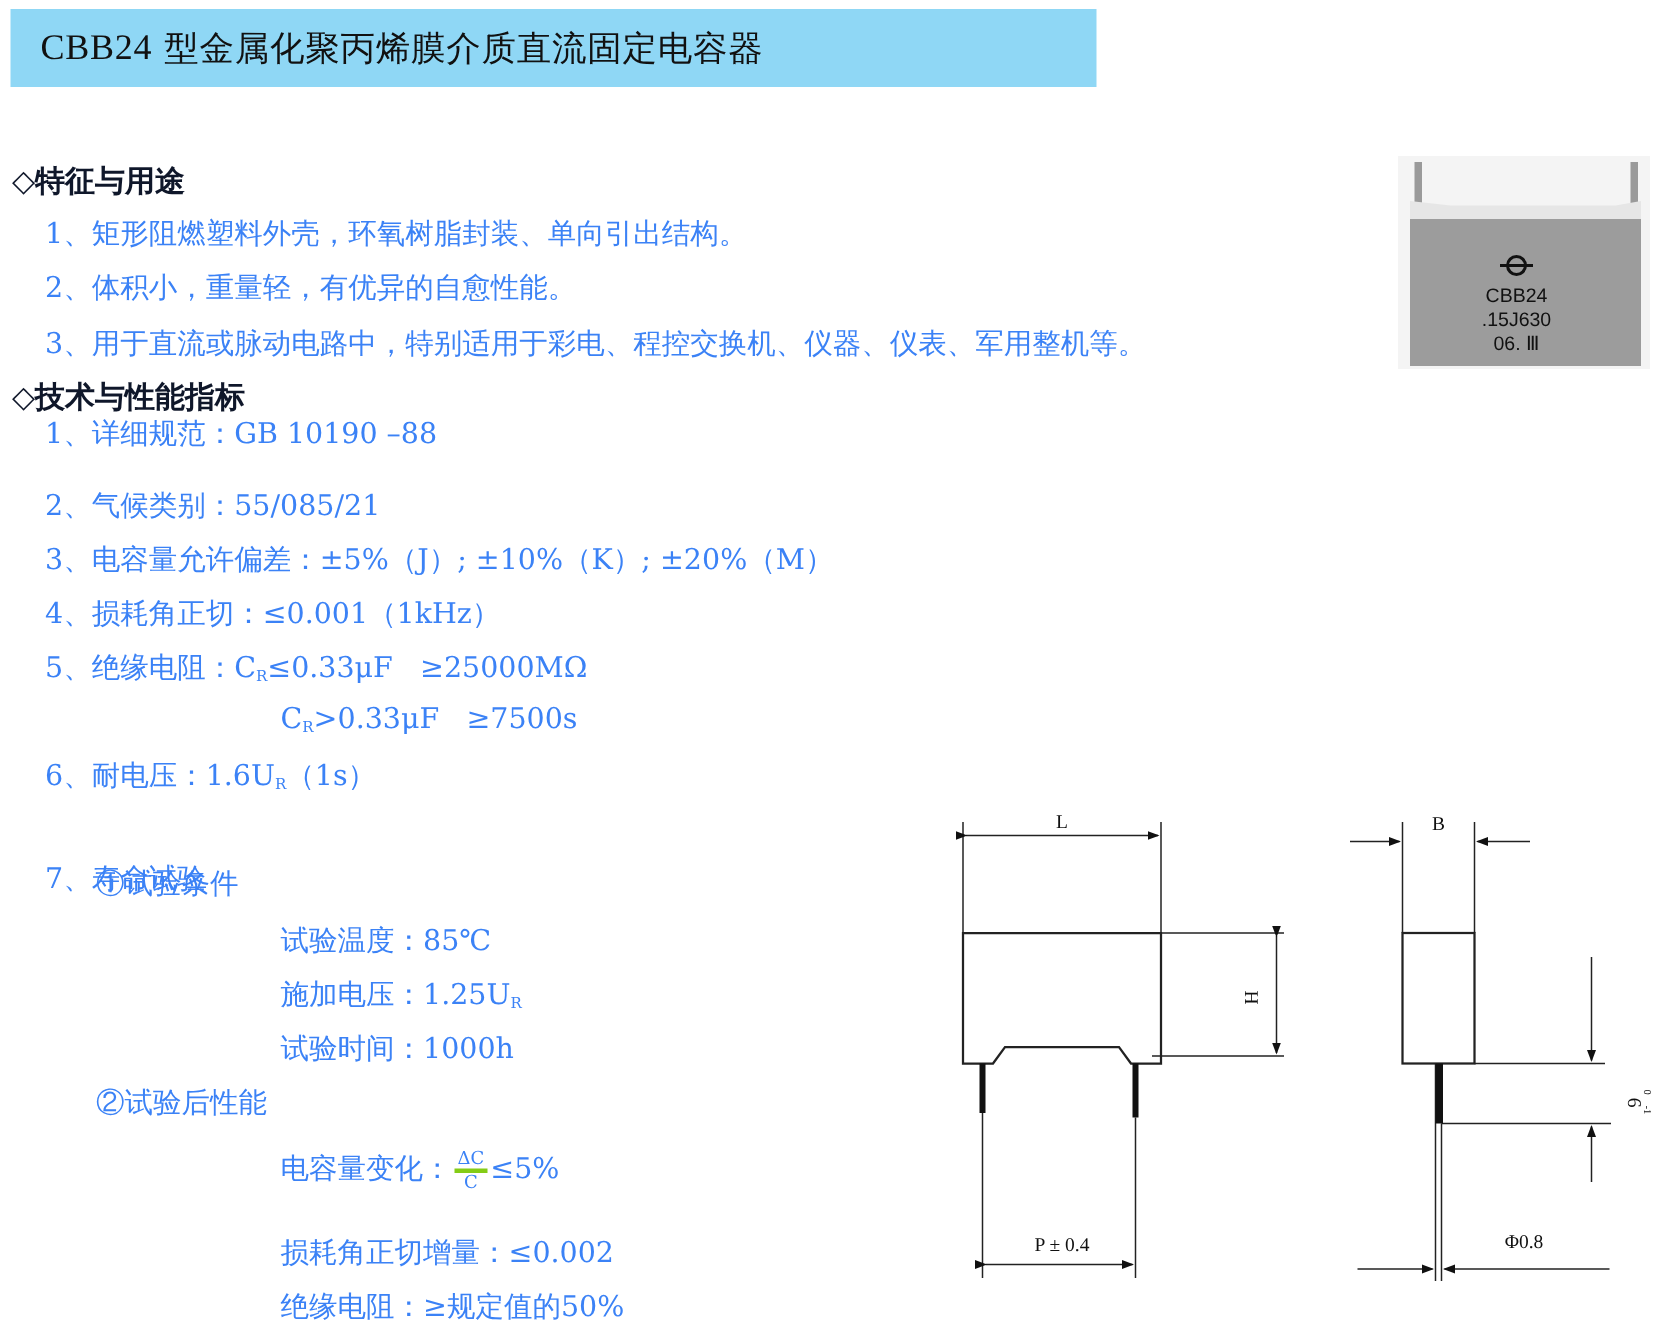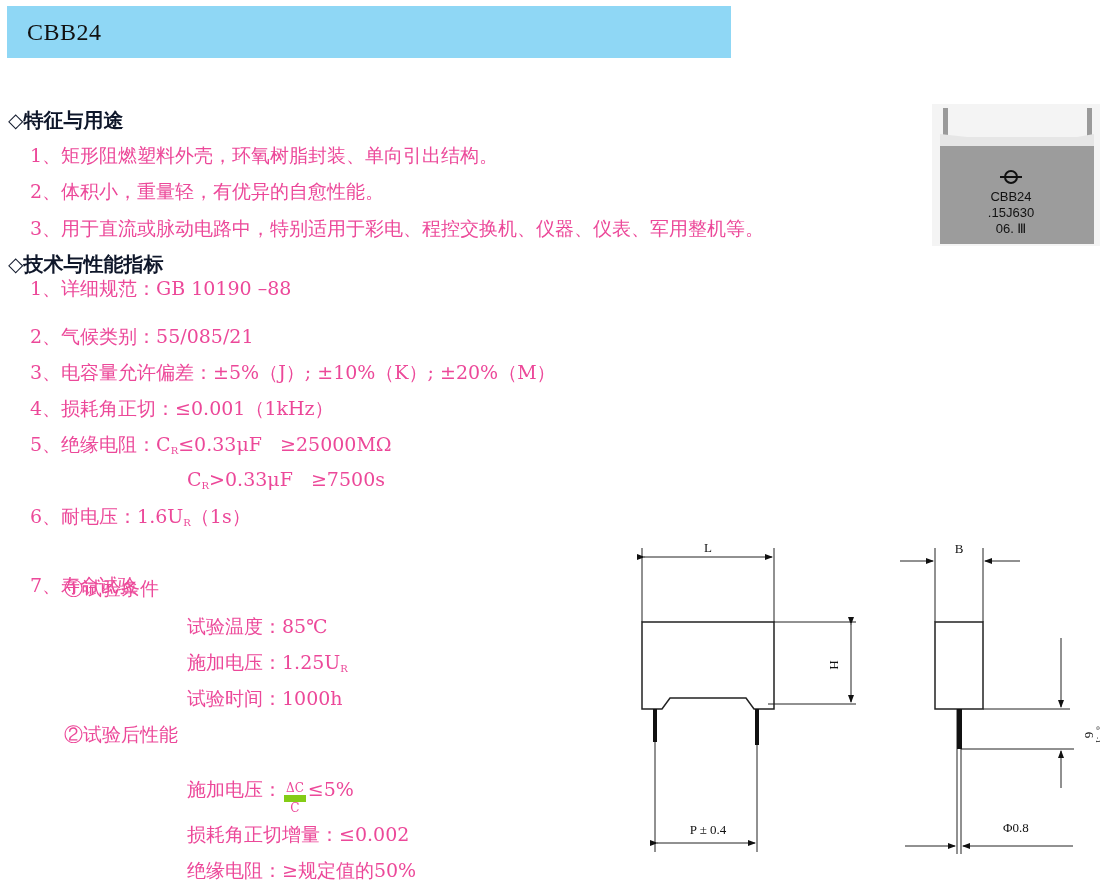--- a/index.html
+++ b/index.html
@@ -5,33 +5,34 @@
   html, body { margin:0; padding:0; background:#ffffff; }
   body { width:1102px; height:894px; position:relative; overflow:hidden;
          font-family:"DejaVu Serif", "Liberation Serif", serif; color:#1a1a1a; }
   .title-bar { position:absolute; left:7px; top:6px; width:724px; height:52px;
                background:#8fd7f5; display:flex; align-items:center; }
   .title-bar span { font-family:"DejaVu Sans", "Liberation Sans", sans-serif; font-size:23px;
                     margin-left:14px; letter-spacing:0.5px; color:#111; }
   .title-bar .model { font-family:"Liberation Serif", serif; font-size:24px; margin-right:8px; margin-left:20px; }
   .sec { position:absolute; font-family:"DejaVu Sans", "Liberation Sans", sans-serif;
          font-size:20px; font-weight:bold; color:#0f172a; }
-  .line { position:absolute; font-size:19px; white-space:nowrap; color:#ec4899; }
+  .line { position:absolute; font-size:19px; white-space:nowrap; color:#3b82f6; }
   .line sub { font-size:10px; vertical-align:-3px; }
   .frac { display:inline-block; vertical-align:middle; text-align:center; font-size:12px; line-height:13px; margin:0 2px; }
-  .frac .num { display:block; border-bottom:7px solid #84cc16; padding:0 2px;margin-top:16px; }
+  .frac .num { display:block; border-bottom:3px solid #84cc16; padding:0 2px; }
   .frac .den { display:block; }
   .photo { position:absolute; left:932px; top:104px; width:168px; height:142px; background:#f6f6f6; }
   svg { position:absolute; }
 </style>
 </head>
 <body>
 
 <div class="title-bar">
   <span class="model">CBB24</span>
+  <span style="margin-left:0">型金属化聚丙烯膜介质直流固定电容器</span>
 </div>
 
 <div class="sec" style="left:8px; top:107px;">◇特征与用途</div>
 <div class="line" style="left:30px; top:143px;">1、矩形阻燃塑料外壳，环氧树脂封装、单向引出结构。</div>
 <div class="line" style="left:30px; top:179px;">2、体积小，重量轻，有优异的自愈性能。</div>
 <div class="line" style="left:30px; top:216px;">3、用于直流或脉动电路中，特别适用于彩电、程控交换机、仪器、仪表、军用整机等。</div>
 
 <div class="sec" style="left:8px; top:251px;">◇技术与性能指标</div>
 <div class="line" style="left:30px; top:276px;">1、详细规范：GB  10190 –88</div>
 <div class="line" style="left:30px; top:324px;">2、气候类别：55/085/21</div>
@@ -48,21 +49,21 @@
 </div>
 <div class="line" style="left:30px; top:540px;margin-top:33px;">7、寿命试验</div>
 <div class="line" style="left:64px; top:576px;">①试验条件</div>
 <div class="line" style="left:187px; top:614px;">试验温度：85℃</div>
 <div class="line" style="left:187px; top:650px;">
   <span>施加电压：1.25U</span><sub>R</sub>
 </div>
 <div class="line" style="left:187px; top:686px;">试验时间：1000h</div>
 <div class="line" style="left:64px; top:722px;">②试验后性能</div>
 <div class="line" style="left:187px; top:766px;">
-  <span>施加电压：</span><span class="frac"><span class="num">ΔC</span><span class="den">C</span></span><span>≤5%</span>
+  <span>电容量变化：</span><span class="frac"><span class="num">ΔC</span><span class="den">C</span></span><span>≤5%</span>
 </div>
 <div class="line" style="left:187px; top:822px;">损耗角正切增量：≤0.002</div>
 <div class="line" style="left:187px; top:858px;">绝缘电阻：≥规定值的50%</div>
 
 <div class="photo">
   <svg width="168" height="142" viewBox="0 0 168 142">
     <rect x="0" y="0" width="168" height="142" fill="#f4f4f4"></rect>
     <rect x="11" y="4" width="5" height="34" fill="#9a9a9a"></rect>
     <rect x="155" y="4" width="5" height="34" fill="#9a9a9a"></rect>
     <path d="M8,44 L8,30 L35,33 L145,33 L162,30 L162,44 Z" fill="#e6e6e6"></path>

